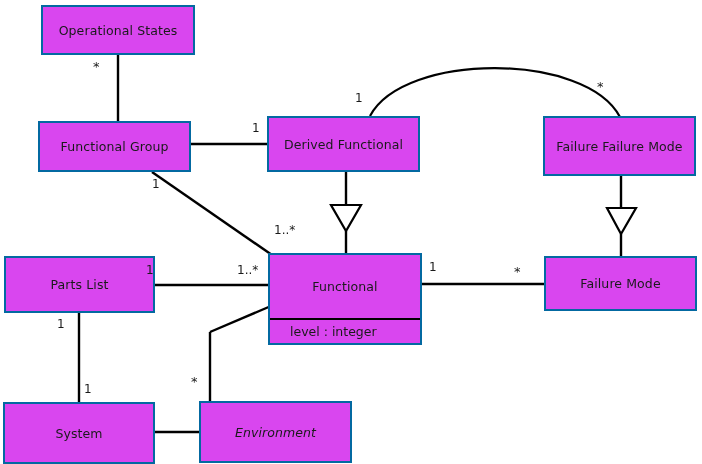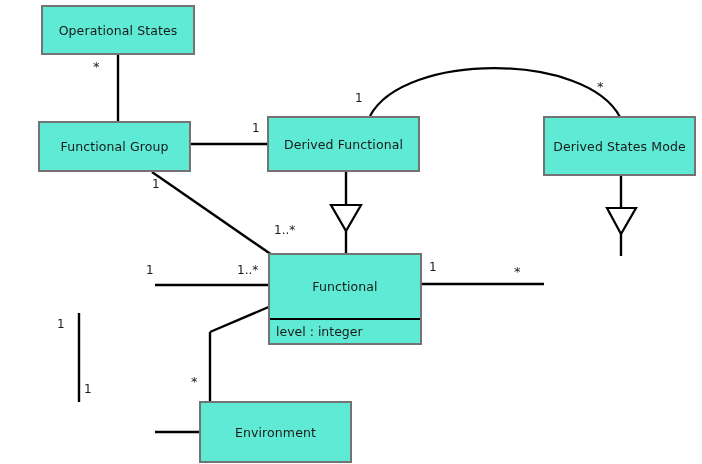--- a/index.html
+++ b/index.html
@@ -21,22 +21,22 @@
   #edge-layer {
     position: absolute;
     left: 0;
     top: 0;
     width: 702px;
     height: 464px;
   }
   .uml-class {
     position: absolute;
     box-sizing: border-box;
-    border: 2px solid #737373;
-    background: #5eead4;
+    border: 2px solid #0369a1;
+    background: #d946ef;
     display: flex;
     flex-direction: column;
     z-index: 5;
   }
   .uml-name-compartment {
     flex: 1 1 auto;
     display: flex;
     align-items: center;
     justify-content: center;
     font-size: 12.5px;
@@ -45,21 +45,21 @@
     padding: 0 4px;
     white-space: nowrap;
   }
   .uml-attr-compartment {
     border-top: 2px solid #000000;
     display: flex;
     align-items: center;
     justify-content: flex-start;
     font-size: 12.5px;
     color: #1a1a1a;
-    padding: 4px 0 4px 6px;
+    padding: 4px 0 4px 20px;
     white-space: nowrap;
   }
   .multiplicity {
     position: absolute;
     font-size: 12px;
     color: #1a1a1a;
     white-space: nowrap;
     z-index: 6;
     line-height: 1;
   }
@@ -109,32 +109,41 @@
 
   <div class="uml-class" style="left:38px; top:121px; width:153px; height:51px;align-items:center;">
     <div class="uml-name-compartment">Functional Group</div>
   </div>
 
   <div class="uml-class" style="left:267px; top:116px; width:153px; height:56px;">
     <div class="uml-name-compartment">Derived Functional</div>
   </div>
 
   <div class="uml-class" style="left:543px; top:116px; width:153px; height:60px;">
-    <div class="uml-name-compartment">Derived States Mode</div>
+    <div class="uml-name-compartment">Failure Failure Mode</div>
   </div>
 
+  <div class="uml-class" style="left:4px; top:256px; width:151px; height:57px;">
+    <div class="uml-name-compartment">Parts List</div>
+  </div>
 
   <div class="uml-class" style="left:268px; top:253px; width:154px; height:92px;">
     <div class="uml-name-compartment">Functional</div>
     <div class="uml-attr-compartment">level : integer</div>
   </div>
 
+  <div class="uml-class" style="left:544px; top:256px; width:153px; height:55px;">
+    <div class="uml-name-compartment">Failure Mode</div>
+  </div>
 
+  <div class="uml-class" style="left:3px; top:402px; width:152px; height:62px;">
+    <div class="uml-name-compartment">System</div>
+  </div>
 
-  <div class="uml-class" style="left:199px; top:401px; width:153px; height:62px;">
+  <div class="uml-class" style="left:199px; top:401px; width:153px; height:62px;font-style:italic;">
     <div class="uml-name-compartment">Environment</div>
   </div>
 
   <div class="multiplicity star-mark" style="left:93px; top:60px;">*</div>
 
   <div class="multiplicity" style="left:252px; top:122px;">1</div>
 
   <div class="multiplicity" style="left:152px; top:178px;">1</div>
 
   <div class="multiplicity" style="left:274px; top:224px;">1..*</div>

